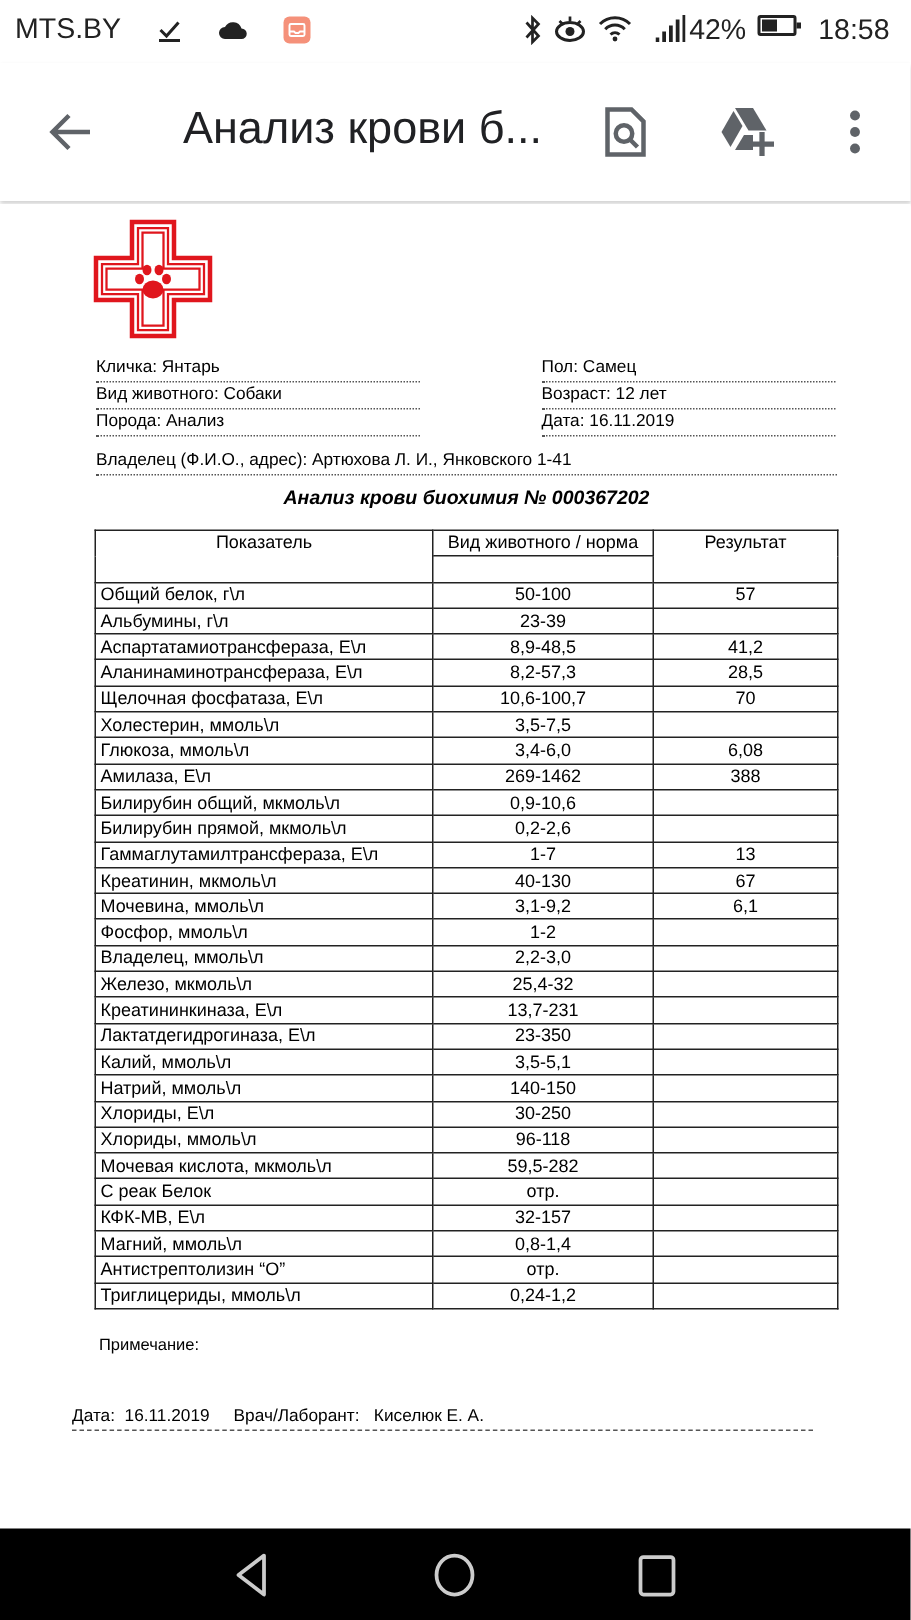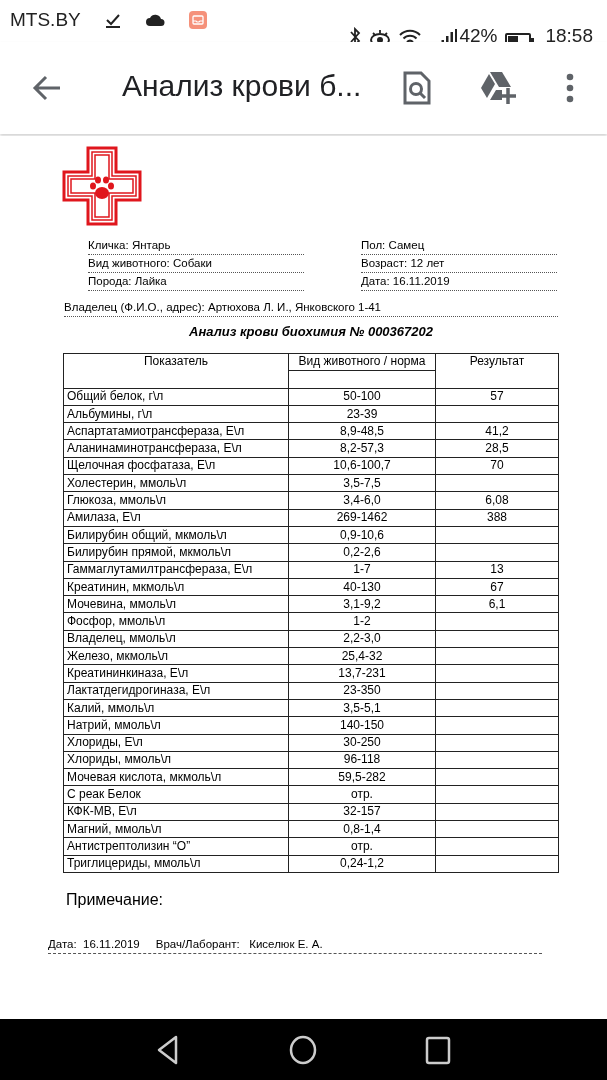--- a/index.html
+++ b/index.html
@@ -6,21 +6,21 @@
   body {
     width: 607px; height: 1080px; overflow: hidden; position: relative;
     background: #ffffff; font-family: "Liberation Sans", sans-serif; color: #000;
   }
   
   .statusbar {
     position: absolute; left: 0; top: 0; width: 607px; height: 42px;
     background: #fff; color: #222; font-size: 19px;
   }
   .sb-left { position: absolute; left: 10px; top: 9px; display: flex; align-items: center; gap: 24px; }
-  .sb-right { position: absolute; right: 14px; top: 25px; display: flex; align-items: flex-end; gap: 8px; }
+  .sb-right { position: absolute; right: 14px; top: 10px; display: flex; align-items: flex-start; gap: 8px; }
   .sb-icon { display: inline-flex; align-items: center; justify-content: center; }
   .mail-badge { width: 18px; height: 18px; background: #f5917a; border-radius: 4px; }
   .battery { width: 26px; height: 14px; border: 2px solid #222; border-radius: 2px; position: relative; box-sizing: border-box; }
   .battery::before { content: ""; position: absolute; left: 1px; top: 1px; bottom: 1px; width: 42%; background: #222; }
   .battery::after { content: ""; position: absolute; right: -5px; top: 3px; width: 3px; height: 4px; background: #222; }
 
   
   .appbar {
     position: absolute; left: 0; top: 42px; width: 607px; height: 92px; background: #fff;
     box-shadow: 0 2px 3px rgba(0,0,0,0.18);
@@ -29,37 +29,37 @@
   .app-title { position: absolute; left: 122px; top: 27px; font-size: 30px; color: #202124; white-space: nowrap; }
   .ab-btn { position: absolute; top: 24px; width: 44px; height: 44px; display: flex; align-items: center; justify-content: center; }
 
   
   .doc { position: absolute; left: 0; top: 136px; width: 607px; height: 882px; background: #fff; }
   .logo { position: absolute; left: 62px; top: 10px; width: 80px; height: 80px; }
   .clinic { position: absolute; left: 150px; top: 14px; width: 420px; text-align: center;
             font-style: italic; font-weight: bold; font-size: 13px; line-height: 18px; }
   .info { position: absolute; font-size: 11.5px; }
   .info-row { border-bottom: 1px dotted #555; height: 17px; line-height: 16px; white-space: nowrap; }
-  .info-left { left: 64px; top: 101px; width: 216px; margin-left: 24px; }
+  .info-left { left: 64px; top: 101px; width: 216px; }
   .info-right { left: 361px; top: 101px; width: 196px; }
   .owner { position: absolute; left: 64px; top: 163px; width: 494px; font-size: 11.5px;
            border-bottom: 1px dotted #555; height: 17px; line-height: 16px; }
   .analysis-title { position: absolute; left: 64px; top: 188px; width: 494px; text-align: center;
                     font-weight: bold; font-style: italic; font-size: 13px; }
 
   table.results { position: absolute; left: 63px; top: 217px; width: 496px; border-collapse: collapse; font-size: 12px; }
   table.results td, table.results th { border: 1px solid #222; padding: 0 3px; height: 16.3px; line-height: 15px; }
   table.results th { font-weight: normal; }
   .c1 { width: 218px; text-align: left; }
   .c2 { width: 140px; text-align: center; margin-left: 48px; }
   .c3 { text-align: center; }
   .hdr-top { height: 17px; vertical-align: top; }
   .hdr-sub { height: 17px; }
 
-  .note { position: absolute; left: 66px; top: 755px; font-size: 16px; }
+  .note { position: absolute; left: 66px; top: 755px; font-size: 11px; }
   .signature { position: absolute; left: 48px; top: 800px; width: 494px; font-size: 11.5px;
                border-bottom: 1px dashed #555; height: 17px; line-height: 16px; white-space: pre; }
 
   
   .navbar { position: absolute; left: 0; top: 1019px; width: 607px; height: 61px; background: #000; }
   .nav-btn { position: absolute; top: 14px; width: 34px; height: 34px; display: flex; align-items: center; justify-content: center; }
 </style>
 </head>
 <body>
 
@@ -161,21 +161,21 @@
       <ellipse cx="31" cy="40" rx="3" ry="3.5" fill="#e0161d"></ellipse>
       <ellipse cx="36" cy="34" rx="3" ry="3.5" fill="#e0161d"></ellipse>
       <ellipse cx="44" cy="34" rx="3" ry="3.5" fill="#e0161d"></ellipse>
       <ellipse cx="49" cy="40" rx="3" ry="3.5" fill="#e0161d"></ellipse>
     </svg>
   </div>
 
   <div class="info info-left">
     <div class="info-row">Кличка: Янтарь</div>
     <div class="info-row">Вид животного: Собаки</div>
-    <div class="info-row">Порода: Лайка</div>
+    <div class="info-row">Порода: Анализ</div>
   </div>
   <div class="info info-right">
     <div class="info-row">Пол: Самец</div>
     <div class="info-row">Возраст: 12 лет</div>
     <div class="info-row">Дата: 16.11.2019</div>
   </div>
   <div class="owner">Владелец (Ф.И.О., адрес): Артюхова Л. И., Янковского 1-41</div>
   <div class="analysis-title">Анализ крови биохимия № 000367202</div>
 
   <table class="results">

